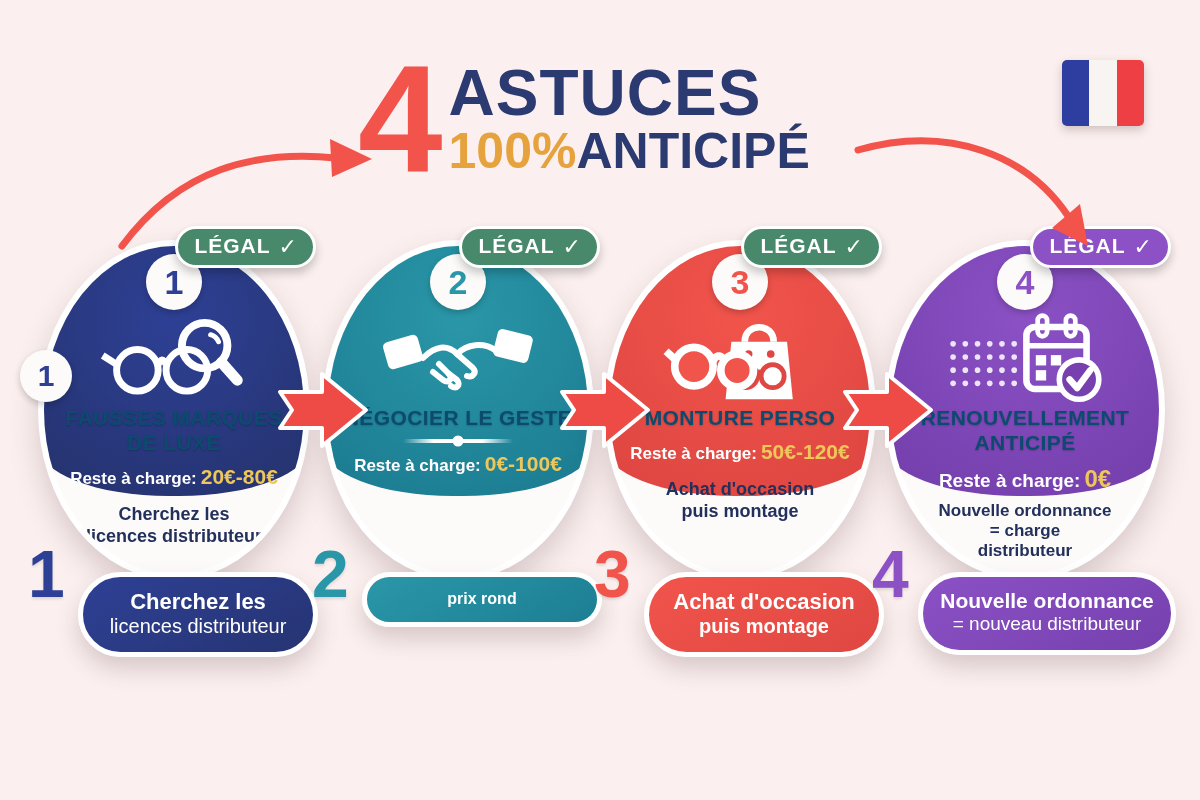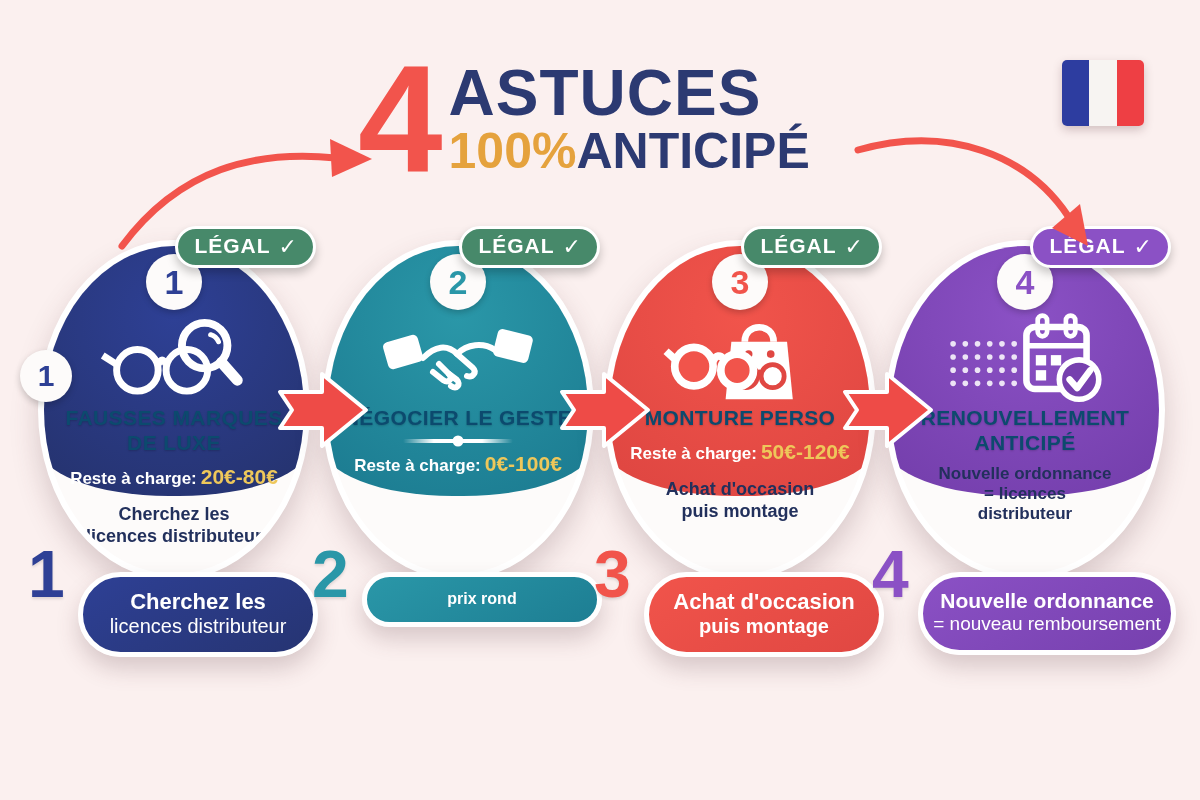--- a/index.html
+++ b/index.html
@@ -296,32 +296,35 @@
                 <rect x="110" y="48" width="11" height="11" fill="#fff"></rect>
               <rect x="94" y="64" width="11" height="11" fill="#fff"></rect>
               <circle cx="140" cy="74" r="21" fill="var(--cd)" stroke="#fff" stroke-width="6"></circle>
               <path d="M130,74 L138,83 L152,64" fill="none" stroke="#fff" stroke-width="7" stroke-linecap="round" stroke-linejoin="round"></path>
             </svg>
           </div>
           <div class="card-title">
             <span style="display:block">RENOUVELLEMENT</span>
             <span style="display:block">ANTICIPÉ</span>
           </div>
+          <div class="cost-line">
+            <span>Reste à charge:</span><span class="val">0€</span>
+          </div>
           <div class="note">
             <span>Nouvelle ordonnance</span>
-            <span>= licences</span>
+            <span>= charge</span>
             <span>distributeur</span>
           </div>
         </div>
       </div>
       <div class="legal-pill">
         <span class="lbl">LÉGAL</span>
           <span class="chk">✓</span>
       </div>
     </div>
     <div class="big-numeral">4</div>
     <div class="bubble" style="left:46px;">
       <span class="b1" style="font-size:21px">Nouvelle ordonnance</span>
-      <span class="b2">= nouveau remboursement</span>
+      <span class="b2">= nouveau distributeur</span>
     </div>
   </div>
 
 </div>
 
 </body></html>

